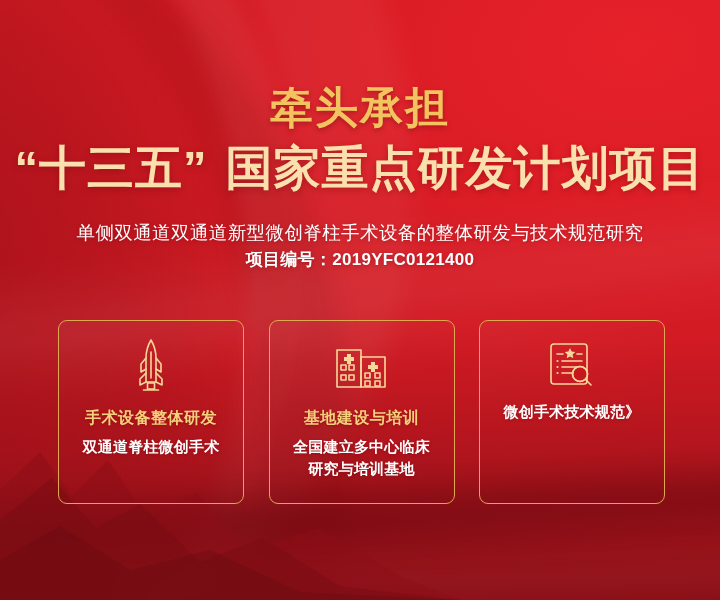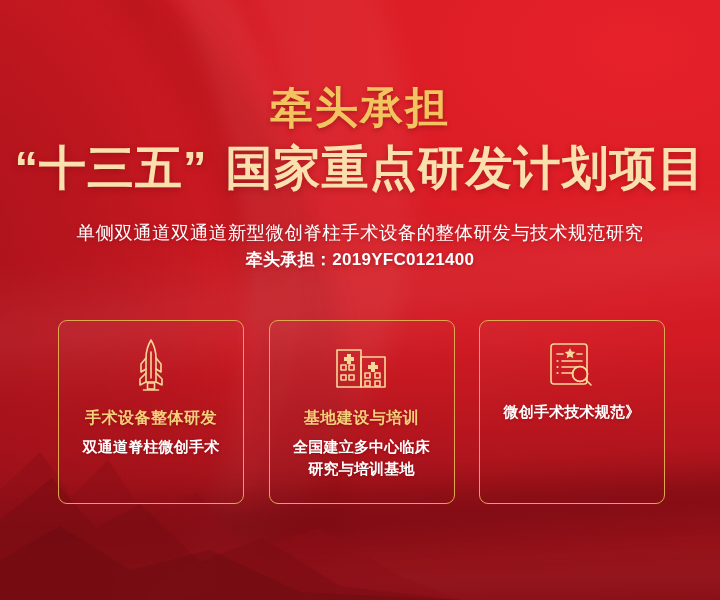--- a/index.html
+++ b/index.html
@@ -216,21 +216,21 @@
     <polygon points="0,120 52,78 96,128 140,104 200,162 262,138 340,186 460,200 0,200" fill="#7a0c14" opacity="0.55"></polygon>
     <polygon points="0,160 60,126 130,170 210,150 300,192 460,200 0,200" fill="#6b0a12" opacity="0.45"></polygon>
   </svg>
 
   <div class="headline">
     <div class="title-main">牵头承担</div>
     <div class="title-sub"><span class="quoted">“十三五”</span><span>国家重点研发计划项目</span></div>
   </div>
 
   <div class="desc-line">单侧双通道双通道新型微创脊柱手术设备的整体研发与技术规范研究</div>
-  <div class="proj-line">牵头承担：2019YFC0121400</div>
+  <div class="proj-line">项目编号：2019YFC0121400</div>
 
   <div class="cards">
 
     <div class="card">
       <div class="card-icon">
         <svg width="34" height="56" viewBox="0 0 34 56" fill="none" stroke="#f6d79a" stroke-width="1.6" stroke-linejoin="round" stroke-linecap="round">
           <path d="M17 2 C20.5 8 22 14 22 20 L22 44 L12 44 L12 20 C12 14 13.5 8 17 2 Z"></path>
           <path d="M12 20 L7 26 L7 34 L12 31"></path>
           <path d="M22 20 L27 26 L27 34 L22 31"></path>
           <path d="M12 35 L6 41 L6 47 L12 44"></path>

